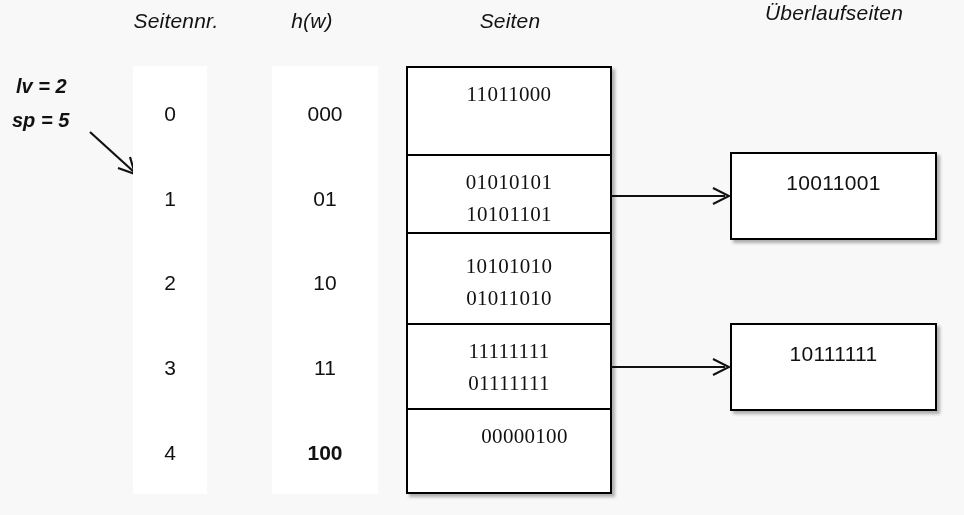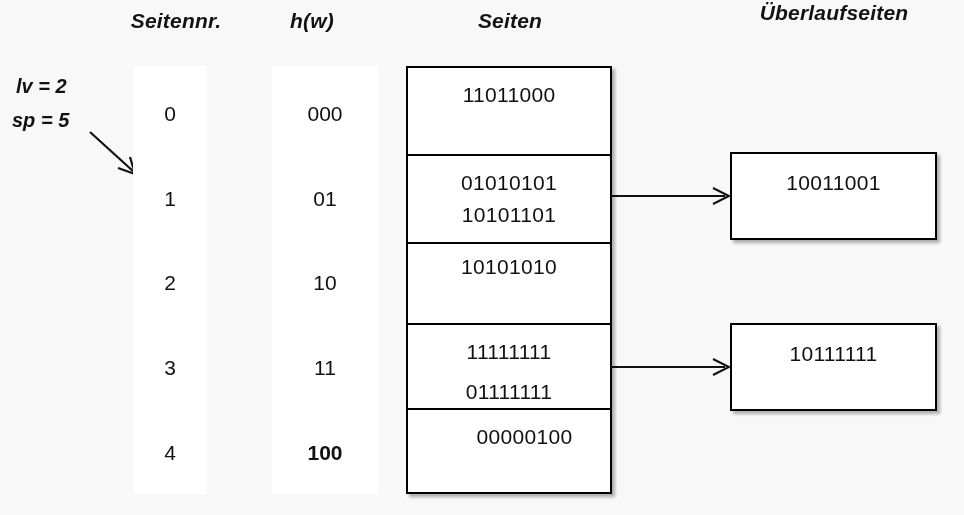--- a/index.html
+++ b/index.html
@@ -20,21 +20,21 @@
     left: 0;
     top: 0;
     width: 964px;
     height: 515px;
   }
 
   
   .col-header {
     position: absolute;
     font-style: italic;
-    font-weight: 700;
+    font-weight: 400;
     font-size: 21px;
     letter-spacing: 0.2px;
     color: #131313;
     text-align: center;
     white-space: nowrap;
     line-height: 1;
   }
   #hdr-seitennr { left: 106px; top: 10px; width: 140px; }
   #hdr-hw       { left: 252px; top: 10px; width: 120px; }
   #hdr-seiten   { left: 436px; top: 10px; width: 148px; }
@@ -106,20 +106,21 @@
     justify-content: flex-start;
     padding-top: 11px;
   }
   .page-row.last { border-bottom: none; }
   .page-entry {
     font-size: 21px;
     font-weight: 500;
     color: #111111;
     line-height: 1.52;
     letter-spacing: 0.3px;
+    font-family: Liberation Serif, serif;
   }
 
   
   .ovf-box {
     position: absolute;
     width: 207px;
     height: 88px;
     background: #ffffff;
     border: 2px solid #000000;
     box-sizing: border-box;
@@ -180,28 +181,29 @@
       <div class="strip-cell" style="top: 122px;">01</div>
       <div class="strip-cell" style="top: 206px;">10</div>
       <div class="strip-cell" style="top: 291px;">11</div>
       <div class="strip-cell" style="top: 376px; font-weight: bold;">100</div>
     </div>
 
   <div id="seiten-box">
       <div class="page-row" style="top: 0px; height: 88px;">
         <div class="page-entry">11011000</div>
       </div>
-      <div class="page-row" style="top: 88px; height: 88px; text-align: right;">
+      <div class="page-row" style="top: 88px; height: 78px; text-align: right;">
         <div class="page-entry">01010101</div>
         <div class="page-entry">10101101</div>
       </div>
       <div class="page-row" style="top: 172px; height: 85px;">
         <div class="page-entry">10101010</div>
-      </div>
-      <div class="page-row" style="top: 257px; height: 85px; justify-content: space-between;">
+        <div class="page-entry">01011010</div>
+      </div>
+      <div class="page-row" style="top: 257px; height: 85px;">
         <div class="page-entry">11111111</div>
         <div class="page-entry">01111111</div>
       </div>
       <div class="page-row last" style="top: 342px; height: 82px; padding-left: 31px;">
         <div class="page-entry">00000100</div>
       </div>
     </div>
 
 <div class="ovf-box" id="ovf-box-0">
       <div class="ovf-entry">10011001</div>

